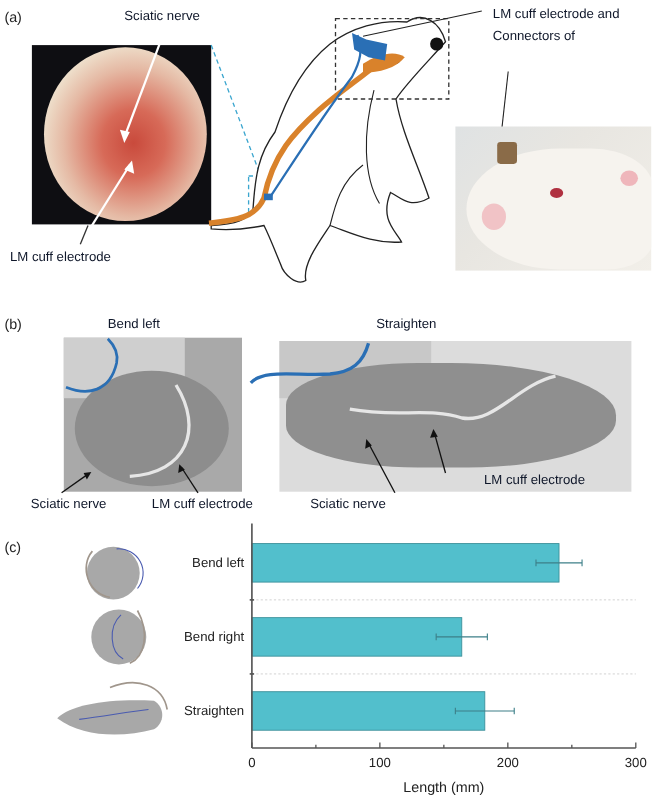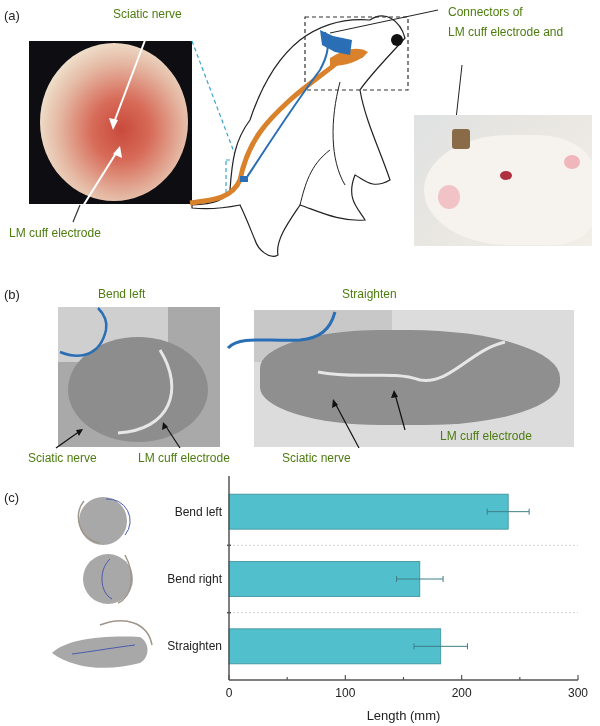--- a/index.html
+++ b/index.html
@@ -1,18 +1,18 @@
 <!DOCTYPE html>
 <html><head>
 <meta charset="utf-8">
 <style>
   html,body{margin:0;padding:0;background:#fff;}
   body{width:600px;height:726px;position:relative;overflow:hidden;font-family:"Liberation Sans",sans-serif;color:#222;}
   .abs{position:absolute;}
-  .lbl{font-size:12px;color:#4d7c0f;white-space:nowrap;}
+  .lbl{font-size:12px;color:#0f172a;white-space:nowrap;}
   .panel-lbl{font-size:13px;color:#222;}
   svg{position:absolute;overflow:visible;}
 </style>
 </head>
 <body>
 
 <div class="abs panel-lbl" style="left:4px;top:8px;">(a)</div>
 
 <div class="abs" style="left:29px;top:41px;width:163px;height:163px;background:#0e0e12;">
   <div style="position:absolute;left:11px;top:2px;width:148px;height:158px;border-radius:50%;
@@ -47,22 +47,22 @@
 
   <path d="M245,180 C265,150 290,110 320,70 C328,55 330,45 325,32" fill="none" stroke="#2a6fb5" stroke-width="2"></path>
   <path d="M320,30 L333,36 L352,40 L350,55 L335,52 L322,45 Z" fill="#2a6fb5"></path>
   <rect x="240" y="176" width="8" height="6" fill="#2a6fb5"></rect>
 
   <line x1="330" y1="33" x2="438" y2="10" stroke="#222" stroke-width="1"></line>
   <line x1="462" y1="65" x2="455" y2="128" stroke="#222" stroke-width="1"></line>
   <polygon points="454,133 451,124 458,125" fill="#222"></polygon>
 </svg>
 <div class="abs lbl" style="left:448px;top:2px;line-height:20px;">
+  <div>LM cuff electrode and</div>
   <div>Connectors of</div>
-  <div>LM cuff electrode and</div>
 </div>
 
 <div class="abs" style="left:414px;top:115px;width:178px;height:131px;
      background:linear-gradient(135deg,#dfe2e3 0%,#e8e6e1 40%,#f2efe9 100%);overflow:hidden;">
   <div style="position:absolute;left:10px;top:20px;width:170px;height:110px;border-radius:60% 40% 30% 60%;background:#f6f3ee;"></div>
   <div style="position:absolute;left:38px;top:14px;width:18px;height:20px;background:#8a6b48;border-radius:3px;"></div>
   <div style="position:absolute;left:24px;top:70px;width:22px;height:24px;border-radius:50%;background:#f1c3c6;"></div>
   <div style="position:absolute;left:86px;top:56px;width:12px;height:9px;border-radius:50%;background:#b03040;"></div>
   <div style="position:absolute;left:150px;top:40px;width:16px;height:14px;border-radius:50%;background:#efb6bb;"></div>
 </div>

